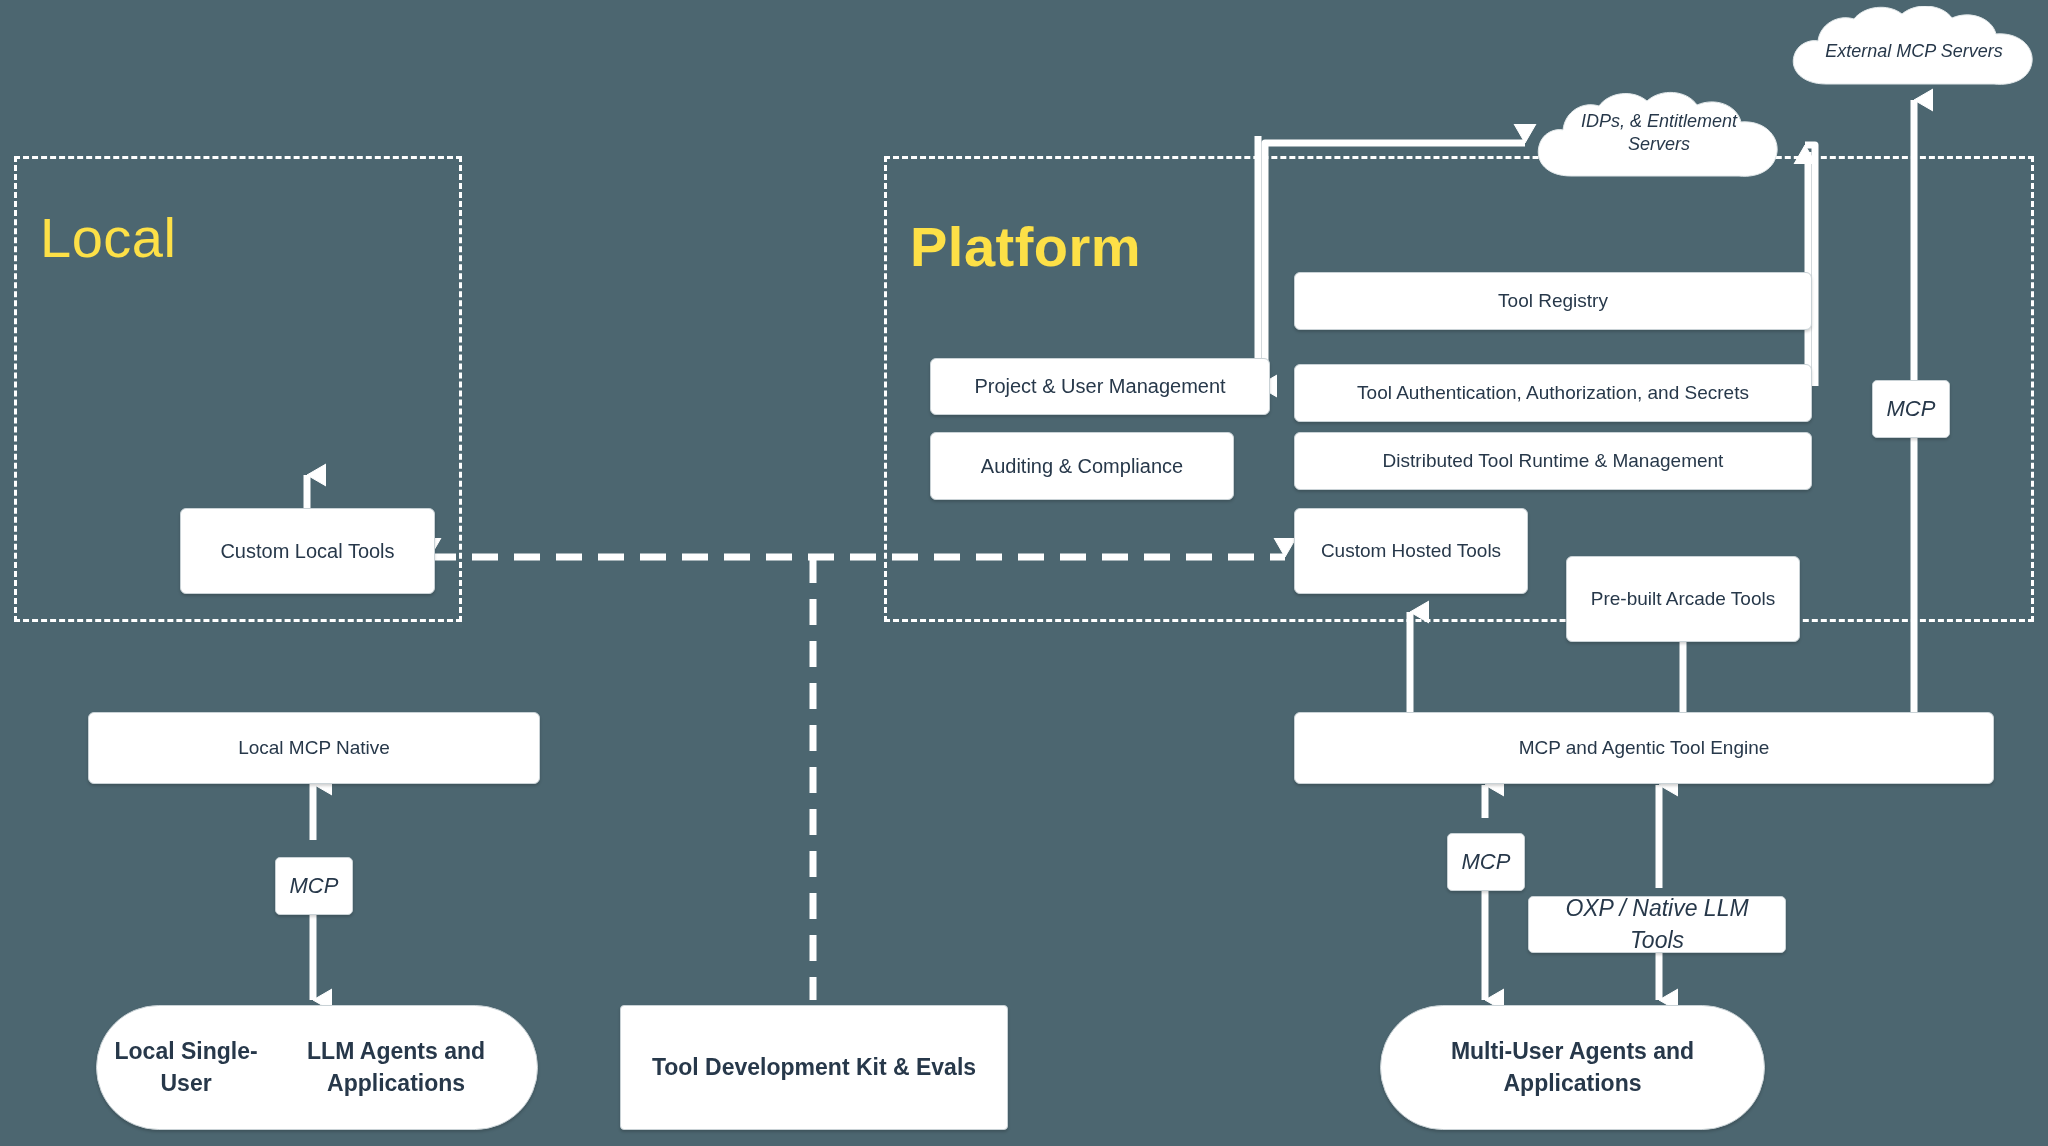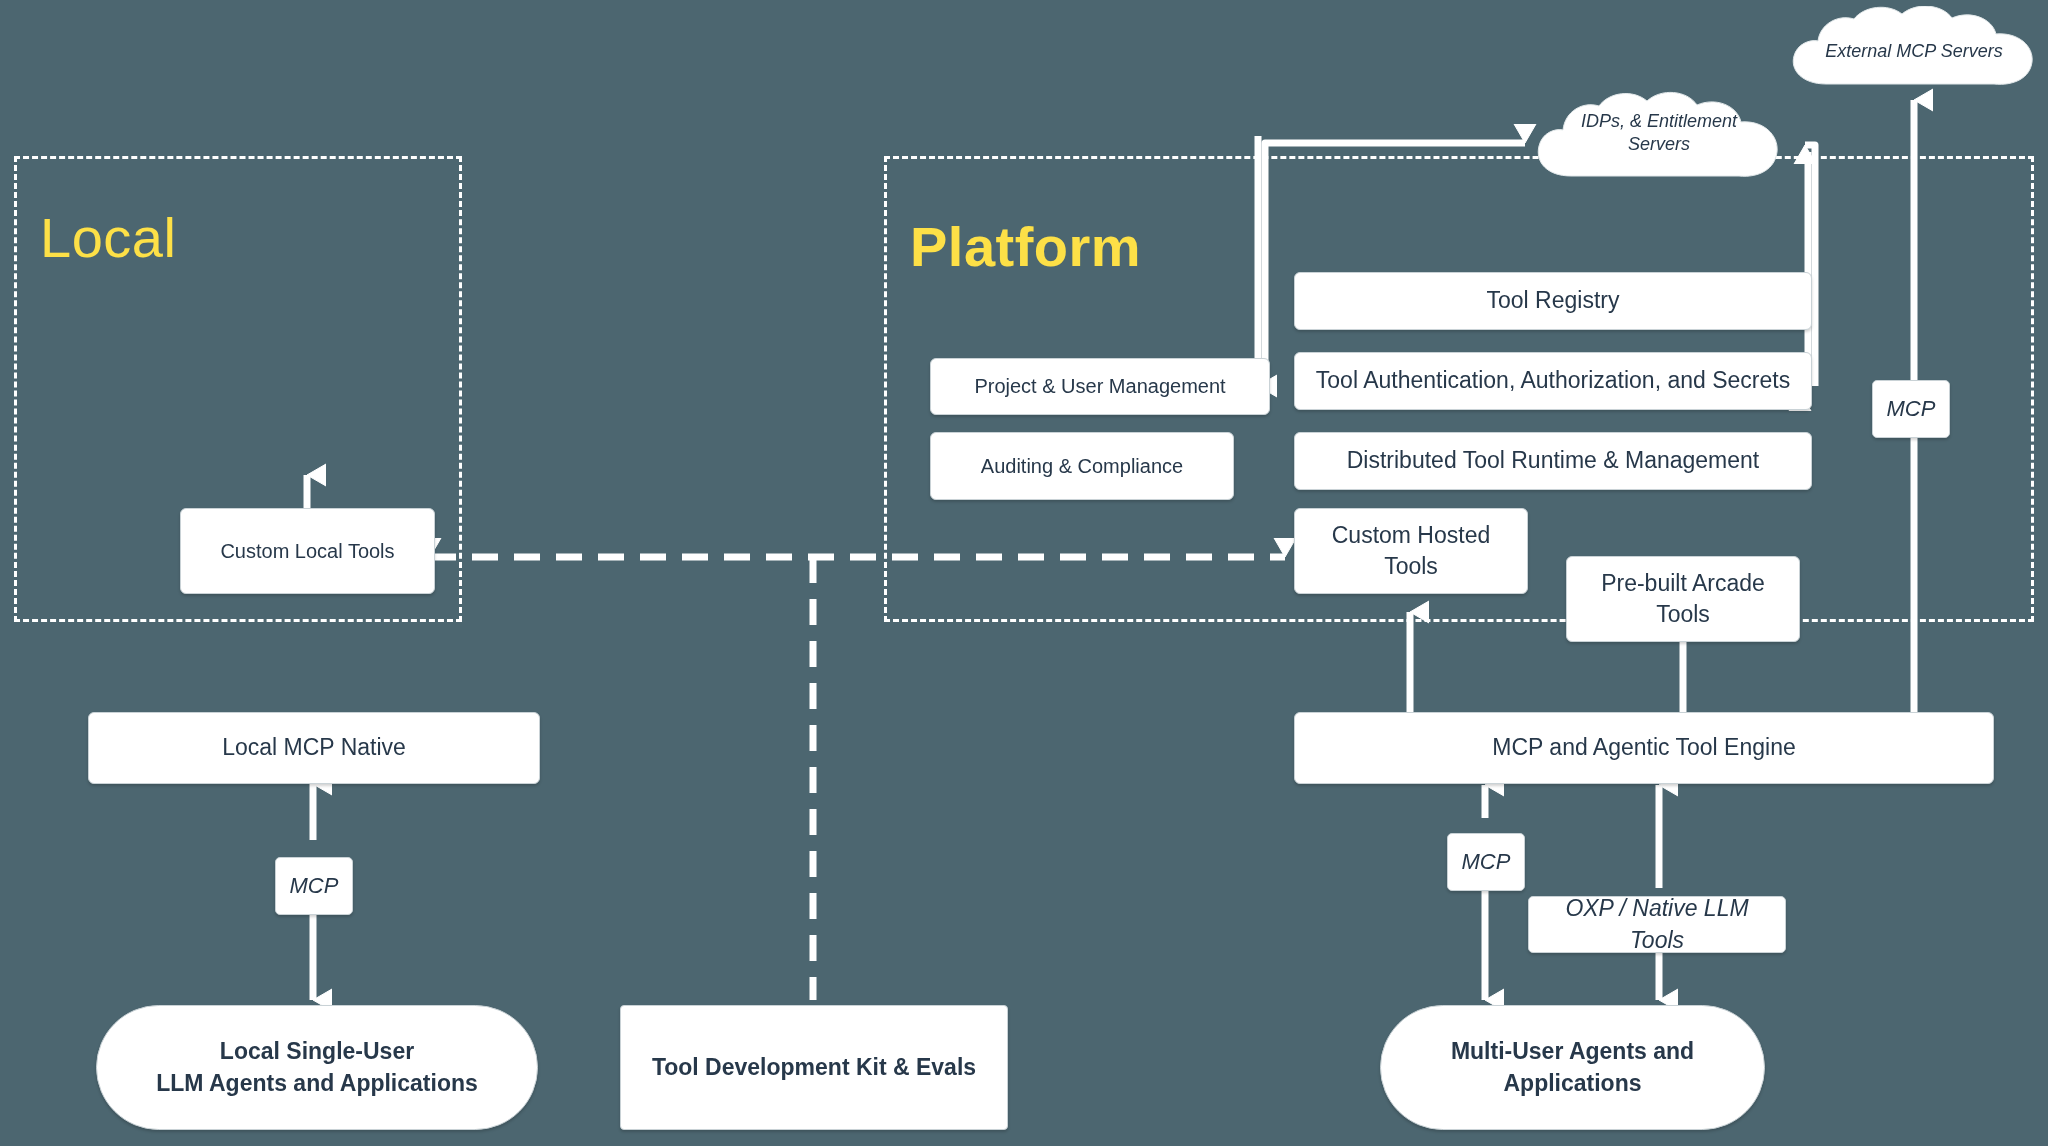--- a/index.html
+++ b/index.html
@@ -48,21 +48,21 @@
     align-items: center;
     justify-content: center;
     text-align: center;
     color: #27384a;
     font-size: 20px;
     line-height: 1.35;
     box-shadow: 0 2px 3px rgba(0,0,0,0.18);
     padding: 4px 10px;
   }
   .node.big {
-    font-size: 23px;
+    font-size: 19px;
   }
   .node.pill {
     border-radius: 999px;
     font-weight: bold;
     font-size: 23px;
   }
   .node.sq {
     border-radius: 4px;
     font-weight: bold;
     font-size: 23px;
@@ -174,37 +174,37 @@
   <div class="node big" style="left:88px; top:712px; width:452px; height:72px;">Local MCP Native</div>
 
   <div class="node tag" style="left:275px; top:857px; width:78px; height:58px;">MCP</div>
 
   <div class="node" style="left:930px; top:358px; width:340px; height:57px;">Project &amp; User Management</div>
 
   <div class="node" style="left:930px; top:432px; width:304px; height:68px;">Auditing &amp; Compliance</div>
 
   <div class="node big" style="left:1294px; top:272px; width:518px; height:58px;">Tool Registry</div>
 
-  <div class="node big" style="left:1294px; top:352px; width:518px; height:58px;">Tool Authentication, Authorization, and Secrets</div>
+  <div class="node big" style="left:1294px; top:364px; width:518px; height:58px;">Tool Authentication, Authorization, and Secrets</div>
 
   <div class="node big" style="left:1294px; top:432px; width:518px; height:58px;">Distributed Tool Runtime &amp; Management</div>
 
   <div class="node big" style="left:1294px; top:508px; width:234px; height:86px;">Custom Hosted Tools</div>
 
   <div class="node big" style="left:1566px; top:508px; width:234px; height:86px;margin-top:48px;">Pre-built Arcade Tools</div>
 
   <div class="node big" style="left:1294px; top:712px; width:700px; height:72px;">MCP and Agentic Tool Engine</div>
 
   <div class="node tag" style="left:1447px; top:833px; width:78px; height:58px;">MCP</div>
 
   <div class="node tag" style="left:1872px; top:380px; width:78px; height:58px;">MCP</div>
 
   <div class="node tag-wide" style="left:1528px; top:896px; width:258px; height:57px;">OXP / Native LLM Tools</div>
 
-  <div class="node pill" style="left:96px; top:1005px; width:442px; height:125px; flex-direction:column;">
+  <div class="node pill" style="left:96px; top:1005px; width:442px; height:125px; flex-direction:row;">
     <div>Local Single-User</div>
     <div>LLM Agents and Applications</div>
   </div>
 
   <div class="node sq" style="left:620px; top:1005px; width:388px; height:125px;">Tool Development Kit &amp; Evals</div>
 
   <div class="node pill" style="left:1380px; top:1005px; width:385px; height:125px; flex-direction:column;">
     <div>Multi-User Agents and</div>
     <div>Applications</div>
   </div>

